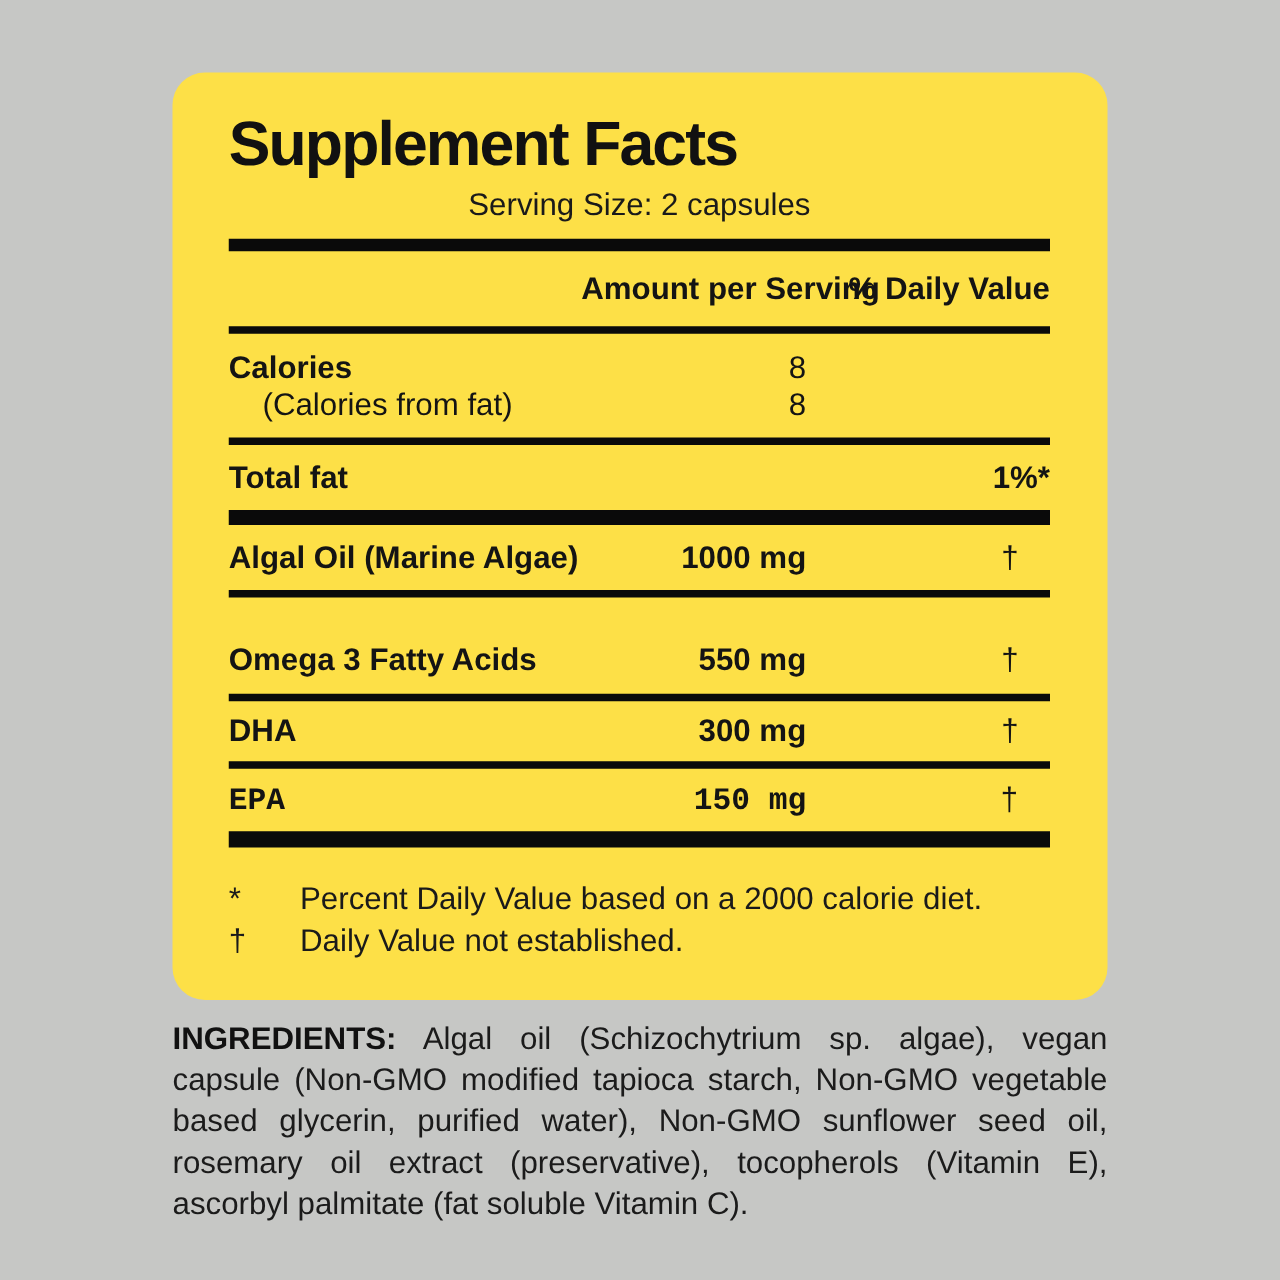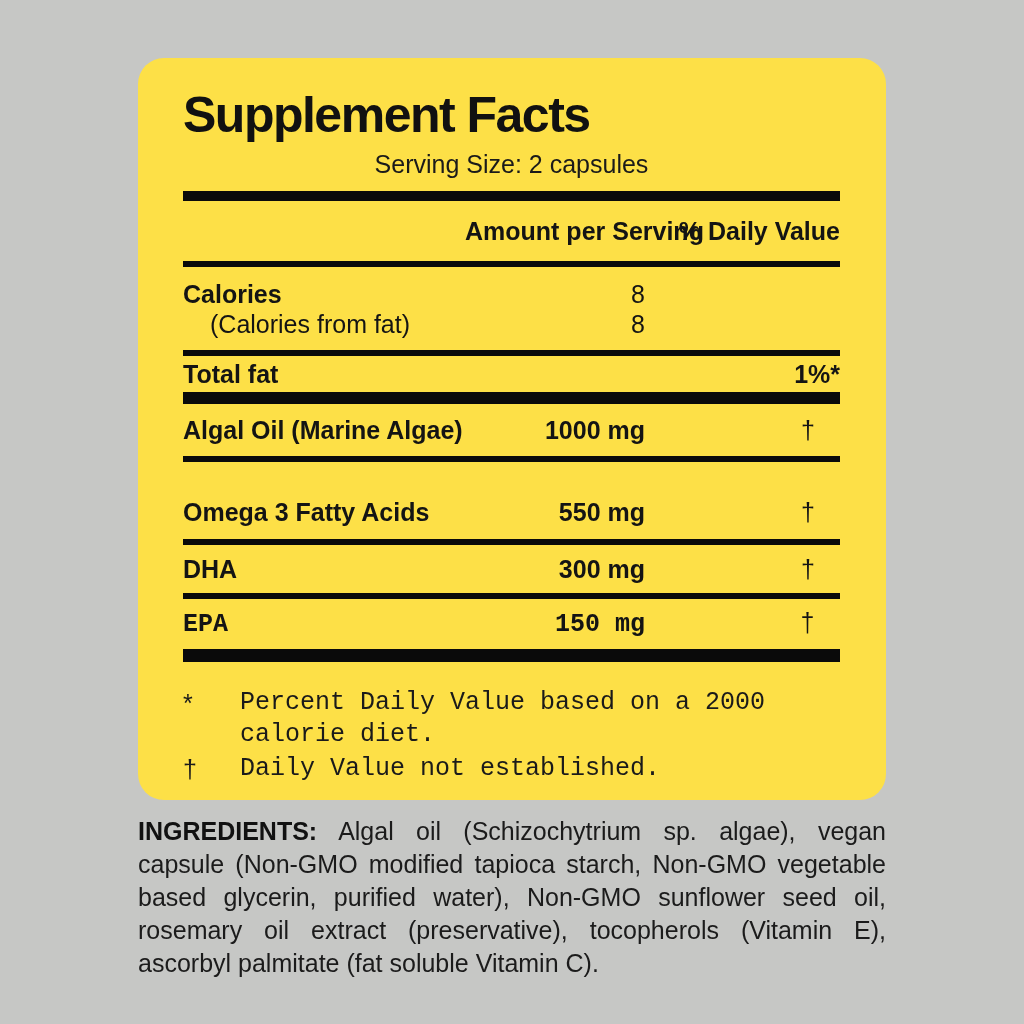--- a/index.html
+++ b/index.html
@@ -57,37 +57,37 @@
     font-size: 25px;
   }
   .row .name   { flex: 1; text-align: left; }
   .row .amount { width: 180px; text-align: right; }
   .row .dv     { width: 195px; text-align: right; }
   .row .dv.pad { padding-right: 25px; box-sizing: border-box; }
   .thead { height: 60px; }
   .thead .amount, .thead .dv { font-weight: bold; white-space: nowrap; }
   .r-cal   { height: 30px; margin-top: 12px; }
   .r-cff   { height: 30px; }
-  .r-fat   { height: 36px; }
+  .r-fat   { height: 52px; }
   .r-algal { height: 52px; }
   .r-omega { height: 53px; margin-top: 24px; }
   .r-dha   { height: 48px; }
   .r-epa   { height: 50px; font-family: Liberation Mono, monospace; }
   .bold    { font-weight: bold; }
   .indent  { padding-left: 27px; }
   .footnotes { margin-top: 25px; }
   .footnote {
     display: flex;
     font-size: 25px;
     line-height: 32px;
     color: #1a1a1a;
   }
   .footnote + .footnote { margin-top: 2px; }
   .footnote .fsym  { width: 57px; flex: none; }
-  .footnote .ftext { flex: 1; font-family: Liberation Mono, monospace; }
+  .footnote .ftext { flex: 1; }
   .ingredients {
     position: absolute;
     left: 138px;
     top: 815px;
     width: 748px;
     margin: 0;
     font-size: 25px;
     line-height: 33px;
     text-align: justify;
     color: #1b1b1b;

